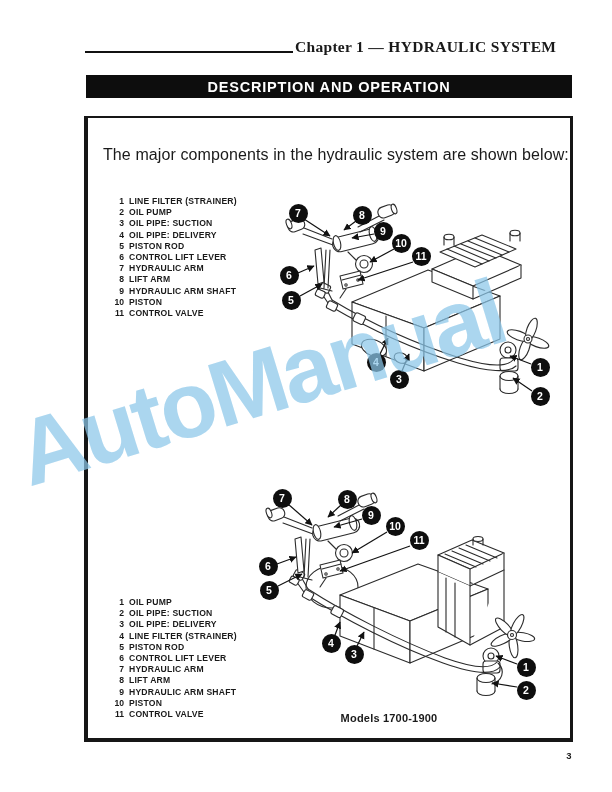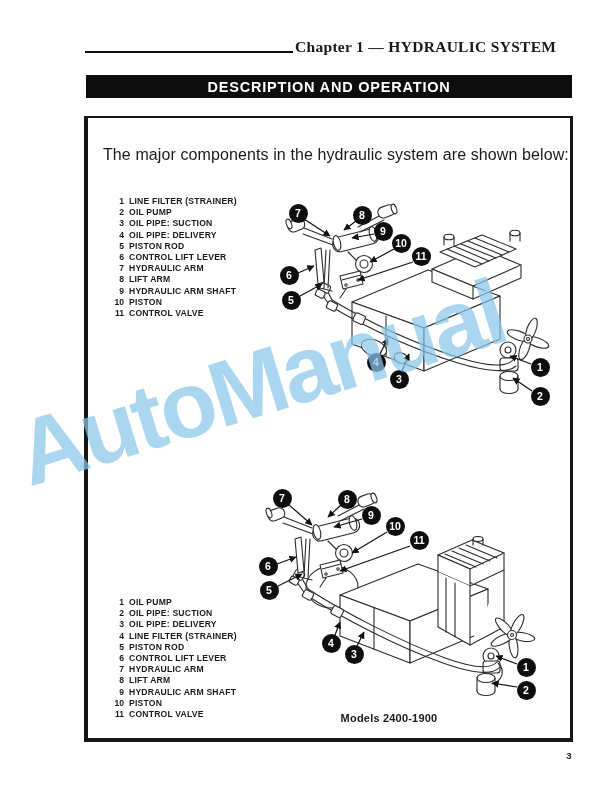--- a/index.html
+++ b/index.html
@@ -360,21 +360,21 @@
           <div class="callout" style="left: 145.5px; top: 41.5px;">10</div>
           <div class="callout" style="left: 169.5px; top: 55.5px;">11</div>
           <div class="callout" style="left: 18.5px; top: 81.5px;">6</div>
           <div class="callout" style="left: 19.5px; top: 105.5px;">5</div>
           <div class="callout" style="left: 81.5px; top: 158.5px;">4</div>
           <div class="callout" style="left: 104.5px; top: 169.5px;">3</div>
           <div class="callout" style="left: 276.5px; top: 182.5px;">1</div>
           <div class="callout" style="left: 276.5px; top: 205.5px;">2</div>
         </div>
     </div>
-    <div class="caption caption-2">Models 2400-1900</div>
+    <div class="caption caption-2">Models 1700-1900</div>
 
   </div>
 
   <div class="watermark" style="color: rgba(139, 198, 233, 0.72);">AutoManual</div>
 
   <div class="page-number">3</div>
 
 </div>
 
 </body></html>

